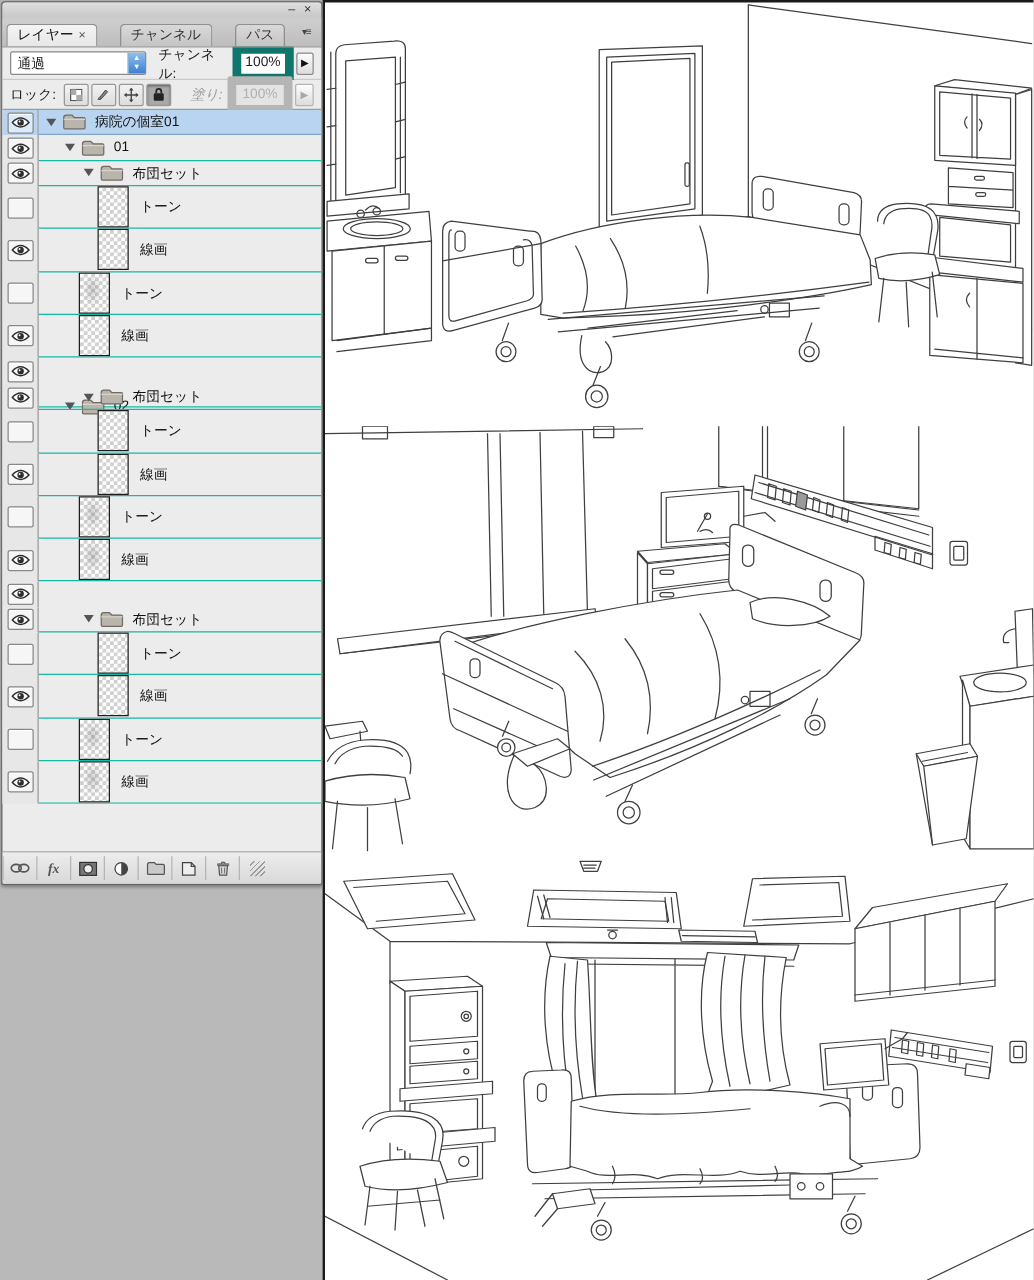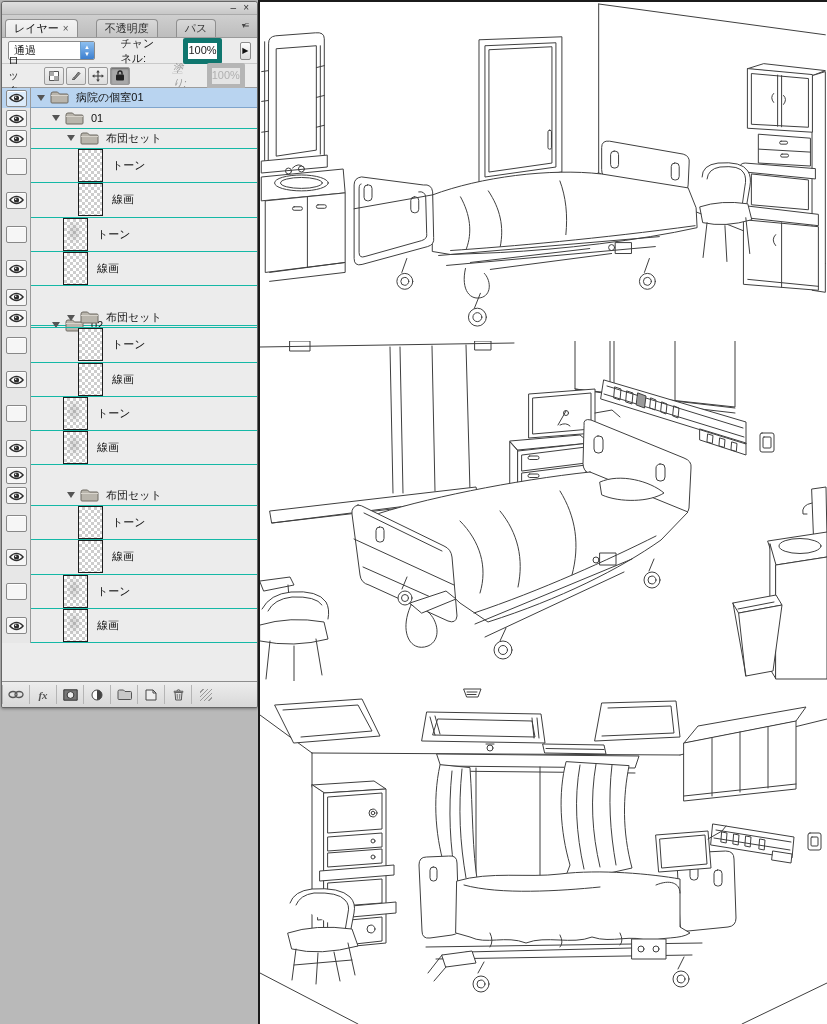--- a/index.html
+++ b/index.html
@@ -32,37 +32,37 @@
     height:17px;line-height:16px;padding:0 8px;margin-right:18px;
     border:1px solid #8f8f8f;border-bottom:none;border-radius:4px 4px 0 0;
     background:linear-gradient(#d9d9d9,#c4c4c4);color:#333;white-space:nowrap;
   }
   .tab.active{background:linear-gradient(#f4f4f4,#e7e7e7);color:#111;}
   .tab .tclose{margin-left:4px;font-size:10px;color:#555;}
   .flyout{
     position:absolute;right:4px;top:4px;width:16px;height:13px;
     font-size:8px;color:#444;letter-spacing:-1px;line-height:13px;text-align:center;
   }
-  .ctrl1,.ctrl2{display:flex;align-items:center;padding:0 6px;background:#ececec;gap:16px;}
+  .ctrl1,.ctrl2{display:flex;align-items:center;padding:0 6px;background:#ececec;}
   .ctrl1{height:25px;border-bottom:1px solid #c9c9c9;}
   .ctrl2{height:23px;border-bottom:1px solid #9c9c9c;}
   .blend{
     width:110px;height:17px;background:#fff;border:1px solid #8a8a8a;border-radius:2px;
     display:flex;align-items:center;justify-content:space-between;padding-left:5px;overflow:hidden;
   }
   .stepper{
     width:13px;height:17px;background:linear-gradient(#8ec0f0,#3c7fd0);
     border-left:1px solid #6a9fd0;color:#fff;font-size:6px;line-height:7px;
     display:flex;flex-direction:column;align-items:center;justify-content:center;
   }
   .lab{margin:0 4px 0 10px;color:#222;}
   .lab.dis{color:#9a9a9a;font-style:italic;}
   .valbox{
-    width:38px;height:16px;border:5px solid #0f766e;background:#fff;border-radius:2px;
-    text-align:right;line-height:15px;
+    width:38px;height:16px;border:7px solid #0f766e;background:#fff;border-radius:2px;
+    text-align:center;line-height:15px;
   }
   .valbox.dis{color:#b0b0b0;background:#e4e4e4;border-color:#b5b5b5;}
   .arrbtn{
     width:13px;height:16px;border:1px solid #8a8a8a;border-radius:2px;background:linear-gradient(#fdfdfd,#dcdcdc);
     margin-left:2px;font-size:8px;line-height:15px;text-align:center;color:#111;
   }
   .arrbtn.dis{color:#a8a8a8;border-color:#b5b5b5;}
   .lockbtns{display:flex;gap:2px;margin-left:2px;}
   .lockbtn{
     width:18px;height:16px;border:1px solid #999;border-radius:2px;
@@ -136,21 +136,21 @@
   <div class="titlebar">
     <span>–</span>
     <span>×</span>
   </div>
 
   <div class="tabsrow">
     <div class="tab active">
       <span>レイヤー</span><span class="tclose">×</span>
     </div>
     <div class="tab">
-      <span>不透明度</span>
+      <span>チャンネル</span>
     </div>
     <div class="tab">
       <span>パス</span>
     </div>
     <div class="flyout">▾≡</div>
   </div>
 
   <div class="ctrl1">
     <div class="blend">
       <span>通過</span>

